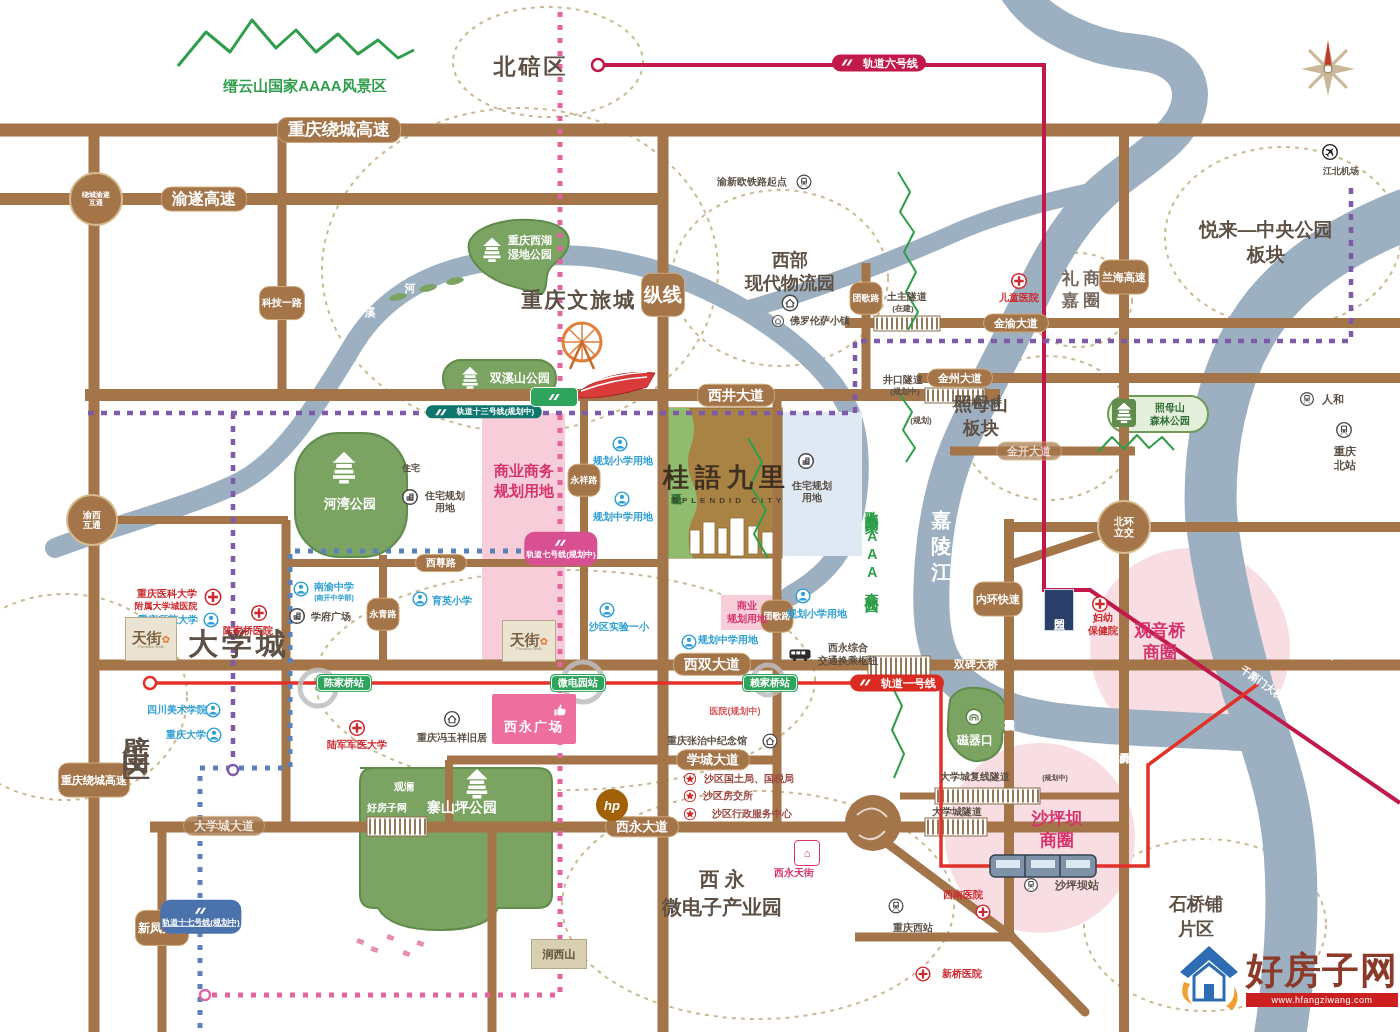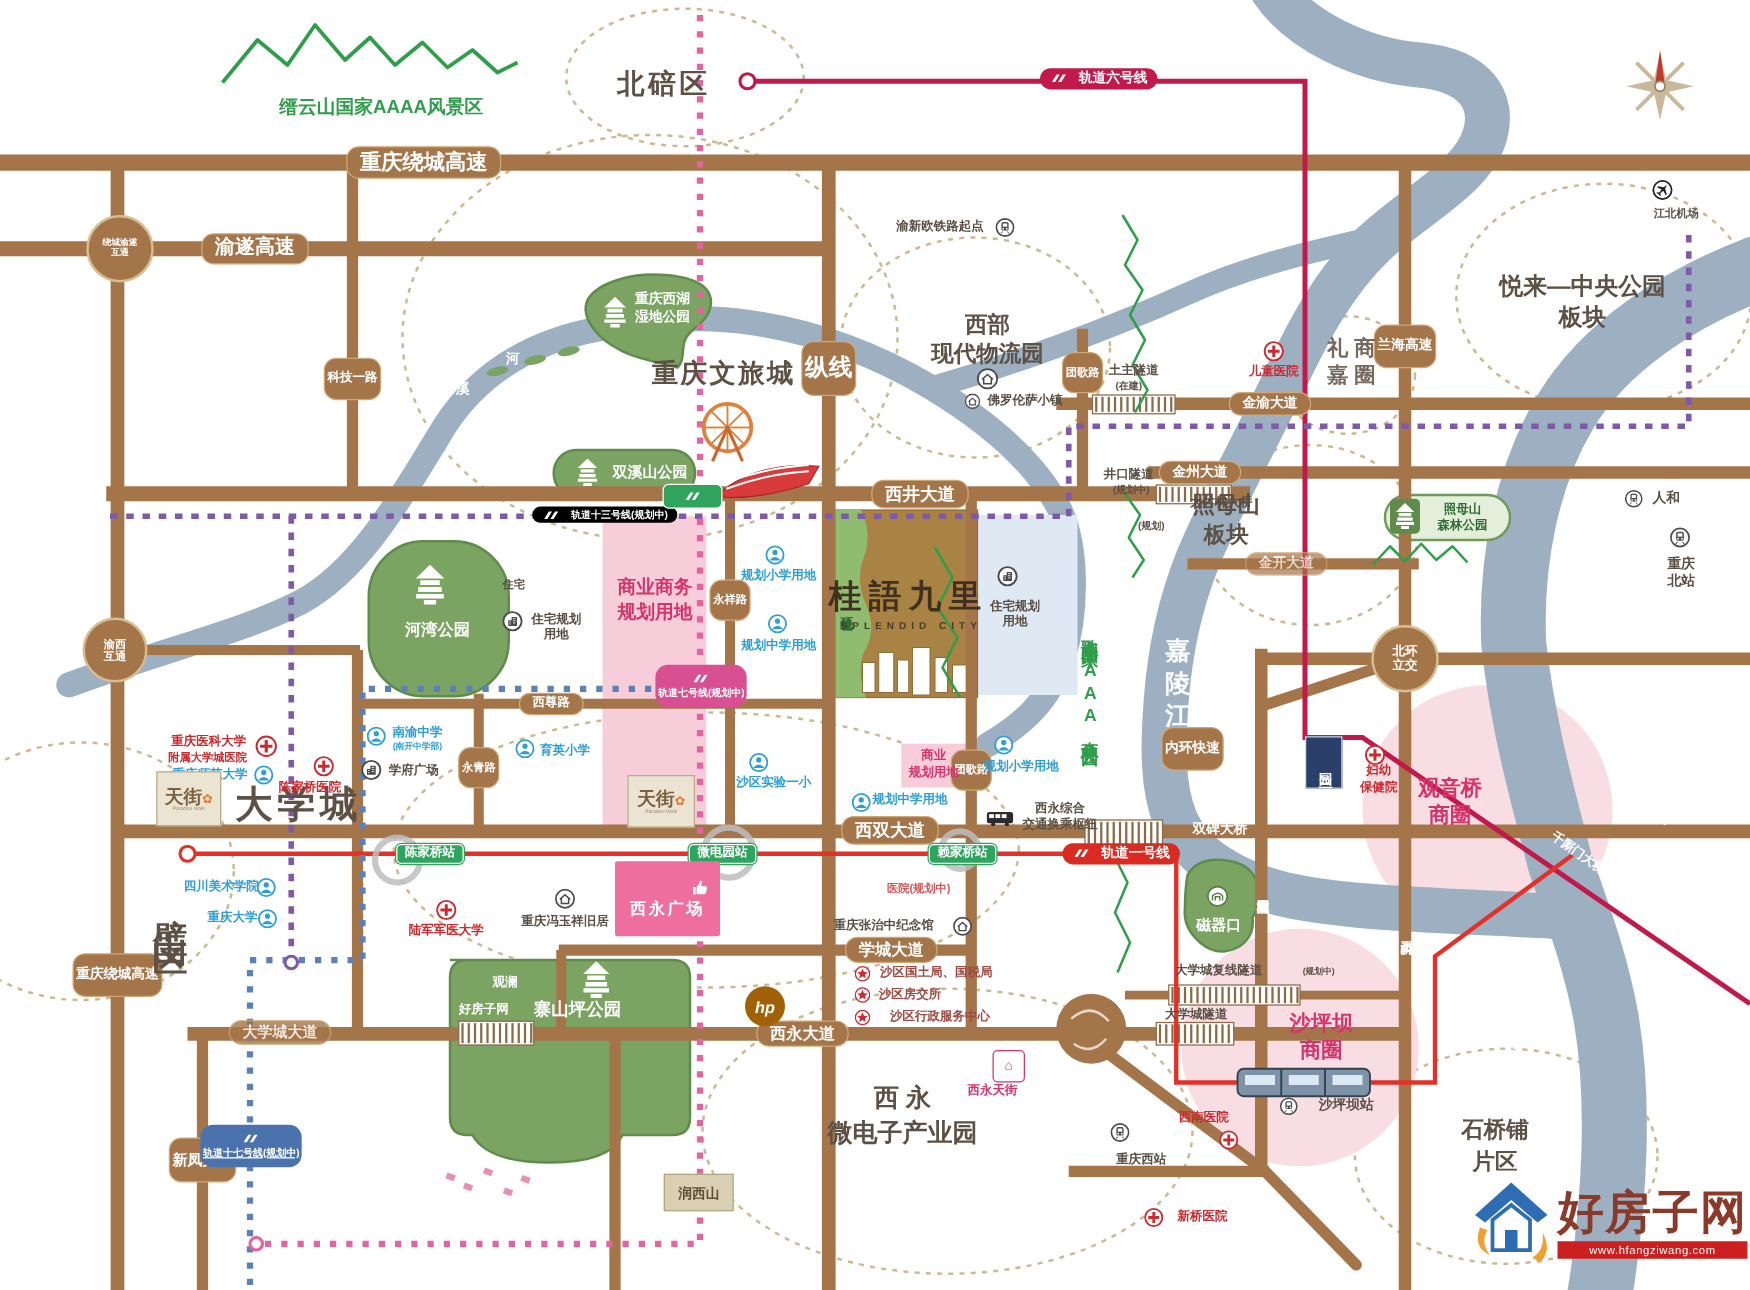--- a/index.html
+++ b/index.html
@@ -331,21 +331,21 @@
       <div class="lb k-pill" style="font-size: 13px; left: 642px; top: 827px; position: absolute;">西永大道</div>
       <div class="lb k-pill" style="font-size: 10px; left: 441px; top: 563px; position: absolute;">西尊路</div>
       <div class="lb k-pill" style="font-size: 12px; opacity: 0.8; left: 224px; top: 826px; position: absolute;">大学城大道</div>
       <div class="lb k-vpill" style="font-size: 19px; left: 663px; top: 295px; position: absolute;">纵线</div>
       <div class="lb k-vpill" style="font-size: 10px; left: 282px; top: 303px; position: absolute;">科技一路</div>
       <div class="lb k-vpill" style="font-size: 9px; left: 866px; top: 298px; position: absolute;">团歌路</div>
       <div class="lb k-vpill" style="font-size: 9px; left: 777px; top: 616px; position: absolute;">团歌路</div>
       <div class="lb k-vpill" style="font-size: 9px; left: 584px; top: 480px; position: absolute;">永祥路</div>
       <div class="lb k-vpill" style="font-size: 9px; left: 383px; top: 614px; position: absolute;">永青路</div>
       <div class="lb k-vpill" style="font-size: 11px; left: 1124px; top: 277px; position: absolute;">兰海高速</div>
-      <div class="lb k-vpill" style="font-size: 11px; left: 954px; top: 599px; position: absolute;">内环快速</div>
+      <div class="lb k-vpill" style="font-size: 11px; left: 998px; top: 599px; position: absolute;">内环快速</div>
       <div class="lb k-vpill" style="font-size: 12px; left: 162px; top: 928px; position: absolute;">新凤大道</div>
       <div class="lb k-vpill" style="font-size: 11px; left: 94px; top: 780px; position: absolute;">重庆绕城高速</div>
       <div class="lb k-wt" style="font-size: 11px; left: 976px; top: 664px; position: absolute;">双碑大桥</div>
       <div class="lb k-wt" style="font-size: 10px; transform: translate(-50%, -50%) rotate(35deg); left: 1262px; top: 683px; position: absolute;">千厮门大桥</div>
       <div class="lb k-wt" style="font-size: 10px; transform: translate(-50%, -50%) rotate(35deg); left: 1312px; top: 724px; position: absolute;">东水门大桥</div>
       <div class="lb k-wt v" style="font-size: 10px; left: 1009px; top: 712px; position: absolute;">高家花园大桥</div>
       <div class="lb k-wt v" style="font-size: 10px; left: 1124px; top: 745px; position: absolute;">石门大桥</div>
       <div class="lb k-wt v" style="font-size: 20px; letter-spacing: 26px; left: 941px; top: 533px; position: absolute;">嘉陵江</div>
       <div class="lb k-wt" style="font-size: 22px; left: 1337px; top: 650px; position: absolute;">长</div>
       <div class="lb k-wt" style="font-size: 22px; left: 1221px; top: 830px; position: absolute;">江</div>
@@ -359,21 +359,21 @@
           <use href="#s-crt"></use>
         </svg>
         <span>轨道六号线</span>
       </div>
       <div class="lb k-mp" style="font-size: 11px; color: rgb(255, 255, 255); background: rgb(217, 43, 34); left: 897px; top: 683px; position: absolute;">
         <svg class="crt" viewBox="0 0 20 10">
           <use href="#s-crt"></use>
         </svg>
         <span>轨道一号线</span>
       </div>
-      <div class="lb k-mp" style="font-size: 8px; color: rgb(255, 255, 255); background: #000000; left: 484px; top: 412px; position: absolute;">
+      <div class="lb k-mp" style="font-size: 8px; color: rgb(255, 255, 255); background: #0f766e; left: 484px; top: 412px; position: absolute;">
         <svg class="crt" viewBox="0 0 20 10">
           <use href="#s-crt"></use>
         </svg>
         <span>轨道十三号线(规划中)</span>
       </div>
       <div class="lb k-lens" style="font-size: 8px; color: rgb(255, 255, 255); background: rgb(216, 79, 146); left: 561px; top: 549px; position: absolute;"><svg class="crt" viewBox="0 0 20 10">
           <use href="#s-crt"></use>
         </svg><span>轨道七号线(规划中)</span></div>
       <div class="lb k-lens" style="font-size: 8px; color: rgb(255, 255, 255); background: rgb(74, 114, 173); left: 201px; top: 917px; position: absolute; text-decoration: underline;"><svg class="crt" viewBox="0 0 20 10">
           <use href="#s-crt"></use>
@@ -602,21 +602,21 @@
         <span style="font-size:15px">天街<i class="fl">✿</i></span>
         <span class="su">Paradise Walk</span>
       </div>
       <div class="bx bx-tianjie" style="width: 52px; height: 40px; left: 529px; top: 641px; position: absolute;">
         <span style="font-size:15px">天街<i class="fl">✿</i></span>
         <span class="su">Paradise Walk</span>
       </div>
       <div class="bx bx-run" style="width: 54px; height: 28px; font-size: 11px; left: 559px; top: 954px; position: absolute;">润西山</div>
       <div class="bx bx-lan" style="width: 28px; height: 40px; font-size: 11px; left: 1059px; top: 610px; position: absolute;">兰园</div>
       <div class="bx bx-hp" style="width: 32px; height: 32px; font-size: 13px; left: 612px; top: 805px; position: absolute;">hp</div>
-      <div class="bx bx-plaza" style="width: 84px; height: 60px; left: 534px; top: 719px; position: absolute;">
+      <div class="bx bx-plaza" style="width: 84px; height: 50px; left: 534px; top: 719px; position: absolute;">
         <svg width="16" height="16" viewBox="0 0 20 20" style="align-self:flex-end;margin-right:8px">
           <use href="#s-thumb"></use>
         </svg>
         <span style="font-size:13px;letter-spacing:2px">西永广场</span>
       </div>
       <div class="bx bx-xtj" style="width: 24px; height: 24px; font-size: 11px; left: 807px; top: 853px; position: absolute;">⌂</div>
       <div class="lb k-mg" style="font-size: 10px; left: 794px; top: 873px; position: absolute;">西永天街</div>
     </div>
 
   <div class="wm">

